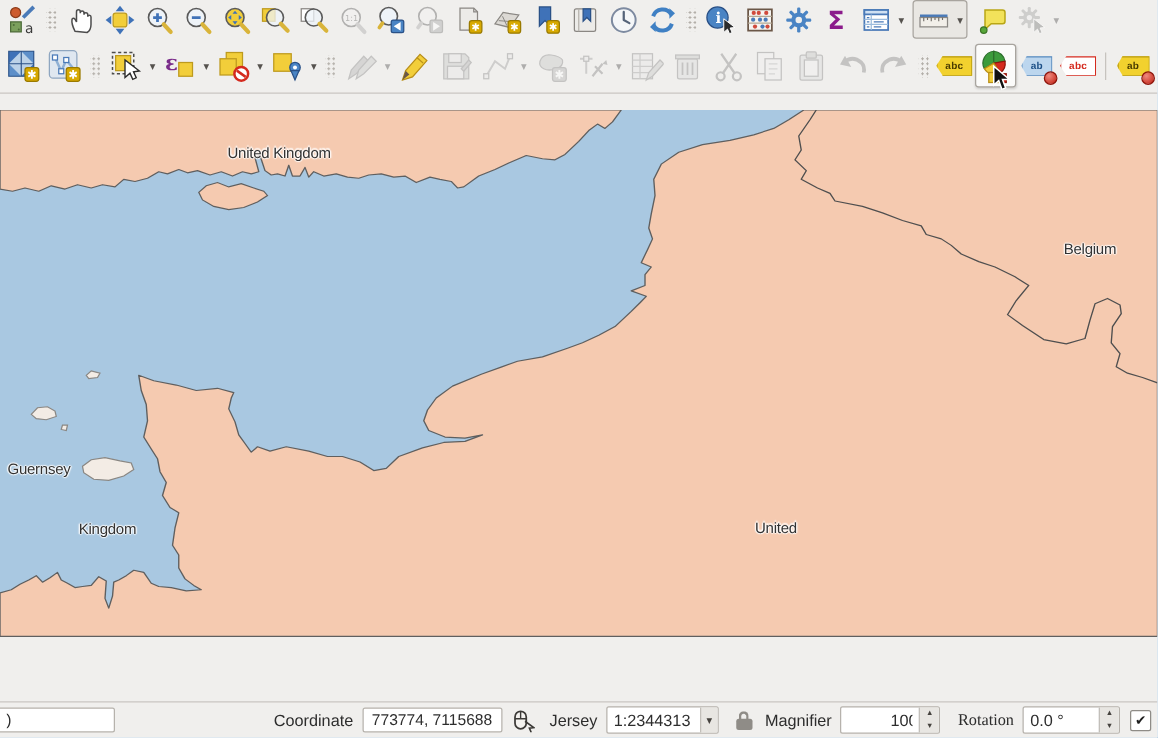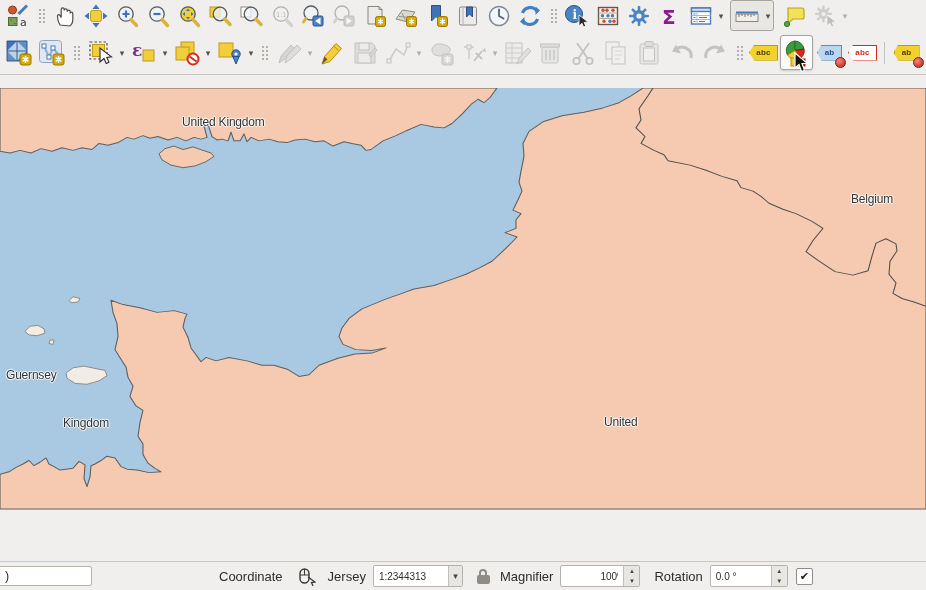--- a/index.html
+++ b/index.html
@@ -37,21 +37,21 @@
   .maplabel{position:absolute;font-size:12px;font-weight:500;color:#323232;letter-spacing:-.2px;white-space:nowrap;
     text-shadow:-1px 0 1px #fff,1px 0 1px #fff,0 -1px 1px #fff,0 1px 1px #fff;}
 
   
   .statusbar{position:absolute;left:0;top:561px;width:926px;height:29px;background:#f0efed;border-top:1px solid #c9c6c2;
     box-sizing:border-box;display:flex;align-items:center;font-size:13px;color:#2d2d2d;}
   .sb-label{margin:0 7px 0 14px;flex:0 0 auto;}
   .field{height:20px;background:#fff;border:1px solid #b6b2ac;border-radius:2px;box-sizing:border-box;
     font-family:"Liberation Sans",sans-serif;font-size:12.5px;color:#2d2d2d;padding:0 4px;outline:none;}
   .spinwrap,.combowrap{display:flex;height:22px;border:1px solid #b6b2ac;border-radius:2px;background:#fff;box-sizing:border-box;align-items:stretch;flex:0 0 auto;}
-  .spinwrap input,.combowrap input{border:none;height:100%;padding:0 5px;font-size:10px;font-family:"Liberation Sans",sans-serif;color:#2d2d2d;outline:none;background:transparent;}
+  .spinwrap input,.combowrap input{border:none;height:100%;padding:0 5px;font-size:13px;font-family:"Liberation Sans",sans-serif;color:#2d2d2d;outline:none;background:transparent;}
   .spinbtns{display:flex;flex-direction:column;width:15px;border-left:1px solid #c2bfba;background:#e8e6e2;}
   .spinbtns span{flex:1;display:flex;align-items:center;justify-content:center;font-size:6px;color:#45423e;}
   .combobtn{width:17px;border-left:1px solid #c2bfba;background:#e8e6e2;display:flex;align-items:center;justify-content:center;font-size:9px;color:#45423e;}
   .lock{width:13px;height:15px;position:relative;margin:0 4px;flex:0 0 auto;}
   .lock .body{position:absolute;left:0;bottom:0;width:13px;height:9px;background:#8f8c87;border-radius:2px;}
   .lock .shackle{position:absolute;left:2.5px;top:0;width:8px;height:8px;border:2px solid #8f8c87;border-bottom:none;border-radius:5px 5px 0 0;box-sizing:border-box;}
   .checkbox{width:15px;height:15px;background:#fff;border:1px solid #8f8c87;border-radius:2px;display:flex;align-items:center;justify-content:center;
     font-size:11px;color:#1e1e1e;margin:0 4px 0 8px;flex:0 0 auto;}
 
   
@@ -531,20 +531,21 @@
     <div class="maplabel" style="left:851px;top:104px;">Belgium</div>
     <div class="maplabel" style="left:604px;top:327px;">United</div>
     <div class="maplabel" style="left:6px;top:280px;">Guernsey</div>
     <div class="maplabel" style="left:63px;top:328px;">Kingdom</div>
   </div>
 
   <div class="statusbar">
     <input class="field" style="position: absolute; left: -8px; top: 4px; width: 100px; padding-left: 12px;" type="text" value=")">
 
     <span class="sb-label" style="margin-left:219px;">Coordinate</span>
+    <input class="field" style="width: 112px; text-align: center;" type="text" value="773774, 7115688">
 
     <svg width="20" height="20" viewBox="0 0 20 20" style="margin:0 6px;flex:0 0 auto;">
       <rect x="4" y="3" width="9" height="14" rx="4.5" fill="#f4f2ef" stroke="#3c3a37" stroke-width="1.4"></rect>
       <path d="M8.5 3 v6 M4 9 h9" stroke="#3c3a37" stroke-width="1.1"></path>
       <path d="M12 11 L19 16 L15.5 16.5 L17 20" fill="none" stroke="#3c3a37" stroke-width="1.3"></path>
     </svg>
 
     <span class="sb-label" style="margin-left:6px;">Jersey</span>
     <div class="combowrap" style="width:90px;">
       <input style="width: 64px;" type="text" value="1:2344313">
@@ -560,21 +561,21 @@
 
     <span class="sb-label" style="margin-left:6px;">Magnifier</span>
     <div class="spinwrap" style="width:80px;">
       <input style="flex: 1 1 0%; min-width: 0px; padding-left: 39px;" type="text" value="100%">
       <div class="spinbtns">
         <span>▲</span>
         <span>▼</span>
       </div>
     </div>
 
-    <span class="sb-label" style="margin-left:14px;">Rotation</span>
+    <span class="sb-label" style="margin-left:14px;font-family:Liberation Serif, serif;">Rotation</span>
     <div class="spinwrap" style="width:78px;">
       <input style="flex: 1 1 0%; min-width: 0px;" type="text" value="0.0 °">
       <div class="spinbtns">
         <span>▲</span>
         <span>▼</span>
       </div>
     </div>
 
     <div class="checkbox">
         <span>✔</span>

